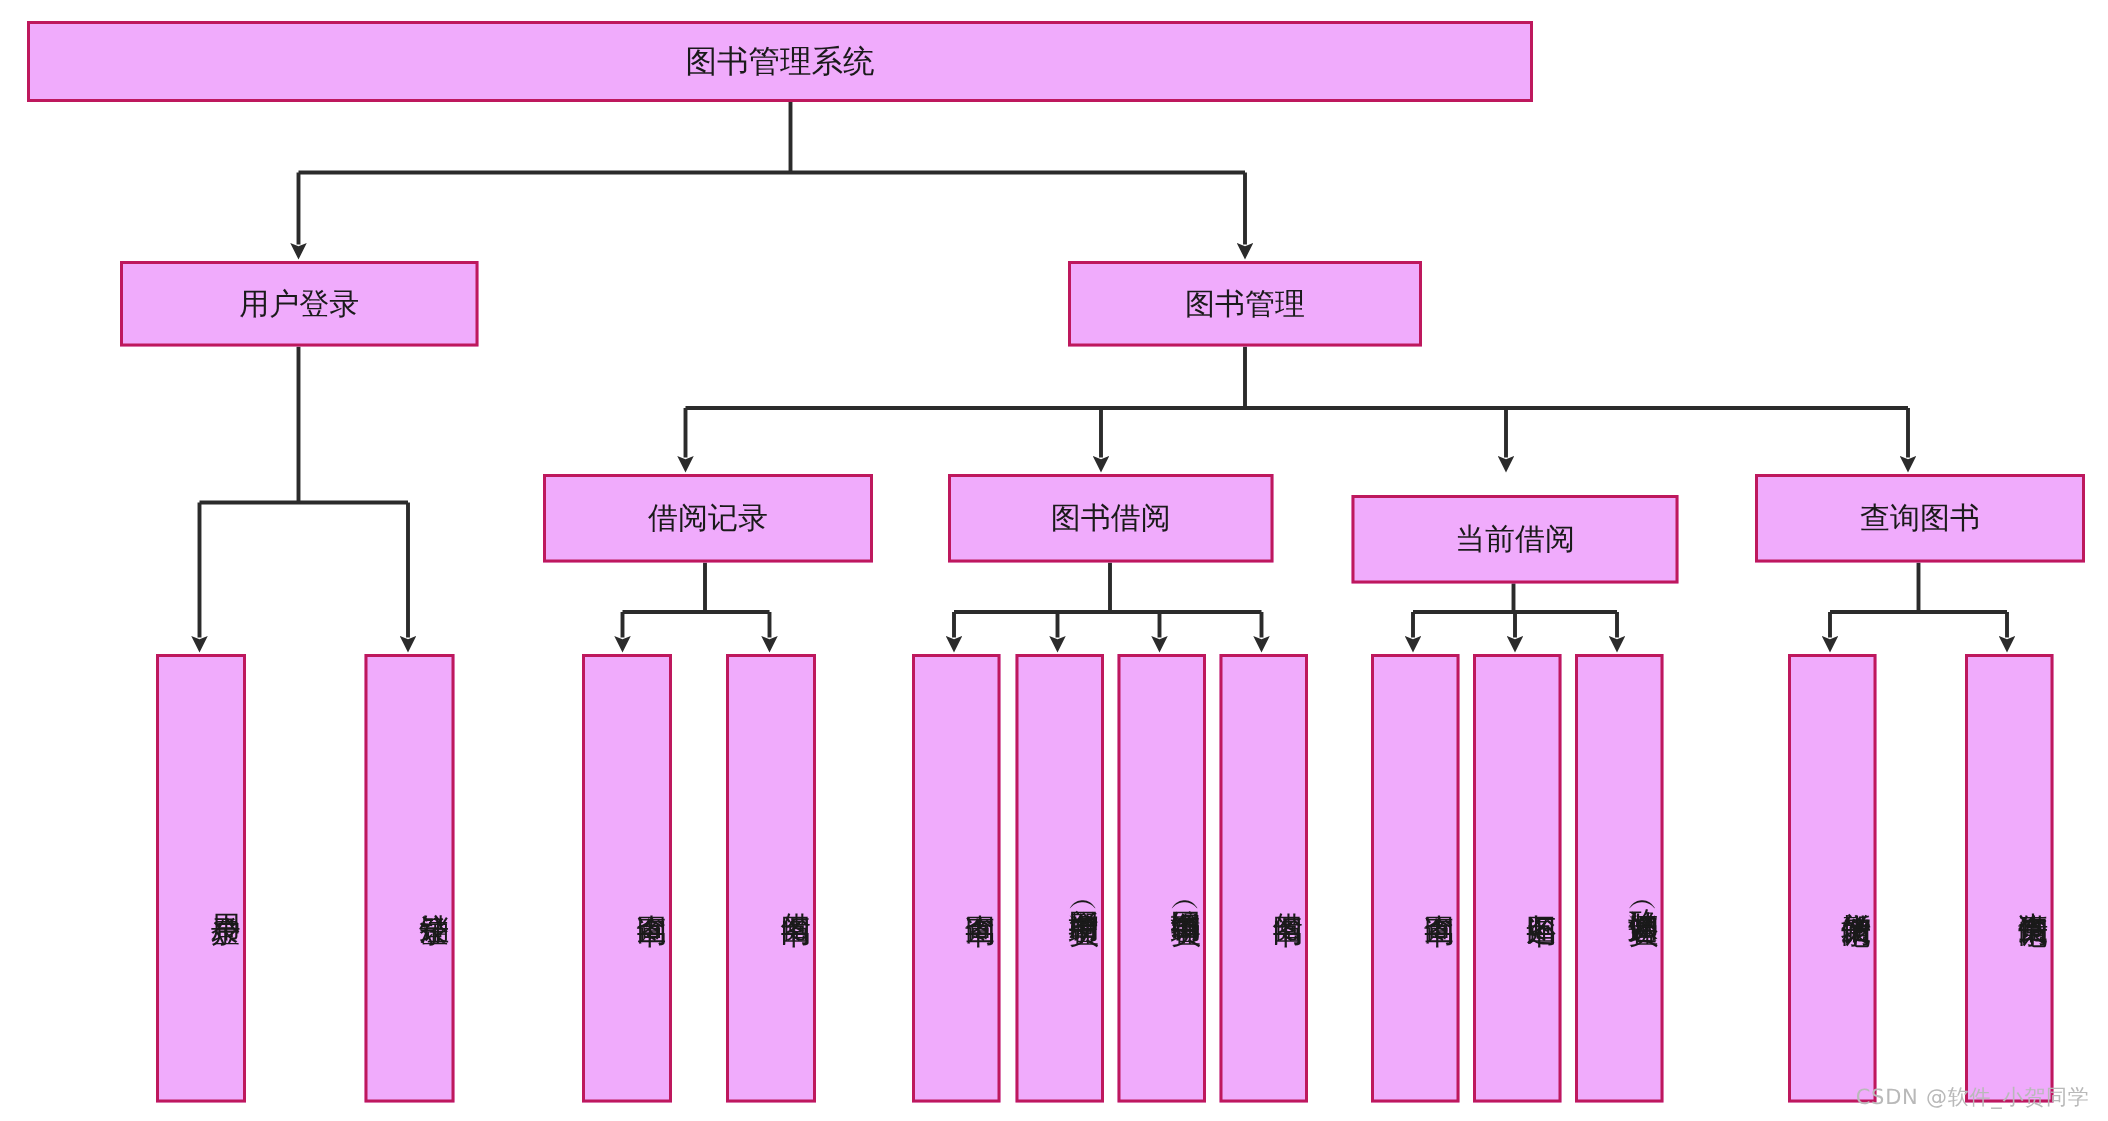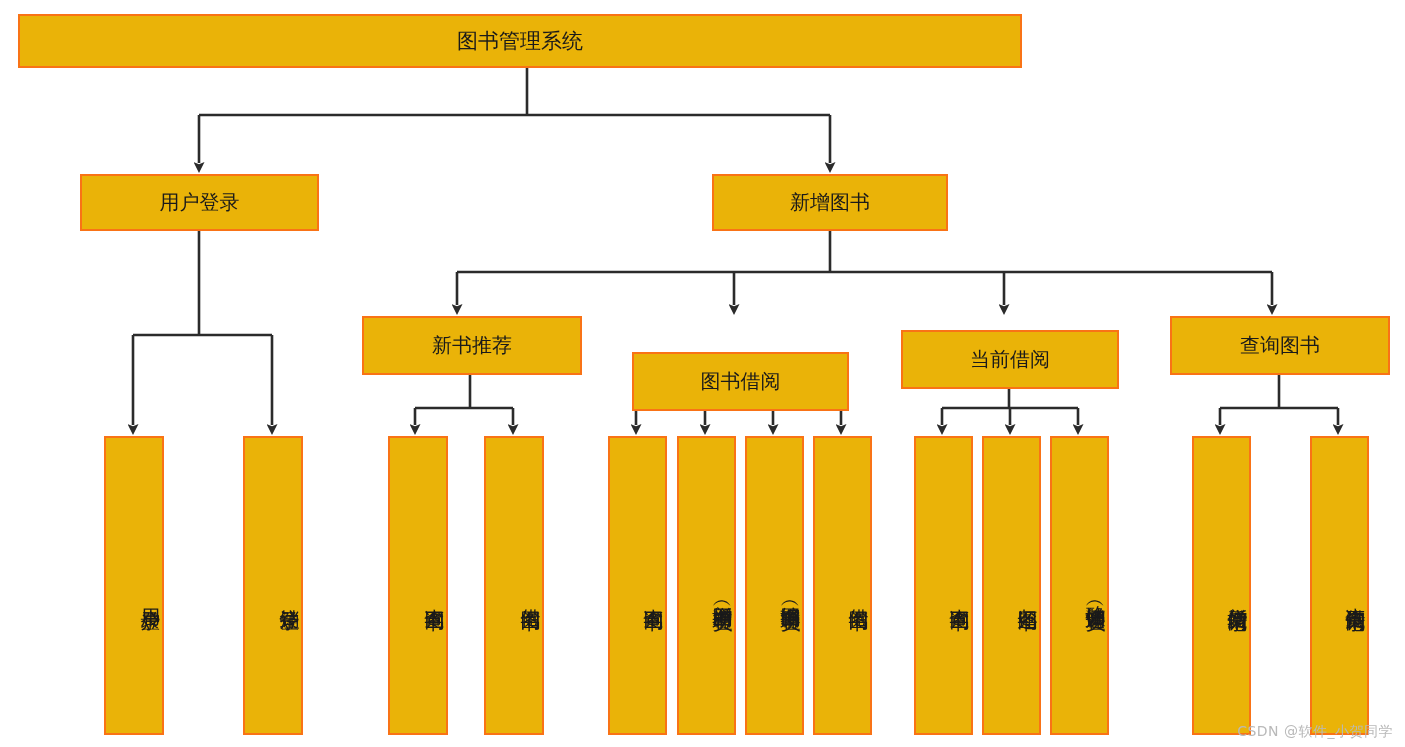--- a/index.html
+++ b/index.html
@@ -13,22 +13,22 @@
   #canvas {
     position: relative;
     width: 1405px;
     height: 747px;
     background: #ffffff;
     overflow: hidden;
   }
   .node {
     position: absolute;
     box-sizing: border-box;
-    background: #eab308;
-    border: 2px solid #f97316;
+    background: #f0abfc;
+    border: 2px solid #be185d;
     display: flex;
     align-items: center;
     justify-content: center;
     color: #1a1a1a;
   }
   .node.root {
     font-size: 21px;
   }
   .node.lvl1 {
     font-size: 20px;
@@ -117,24 +117,24 @@
         <line x1="1279" y1="375" x2="1279" y2="408" class="lk"></line>
         <line x1="1220" y1="408" x2="1338" y2="408" class="lk"></line>
         <line x1="1220" y1="408" x2="1220" y2="425" class="lk" marker-end="url(#arrow)"></line>
         <line x1="1338" y1="408" x2="1338" y2="425" class="lk" marker-end="url(#arrow)"></line>
       </g>
   </svg>
 
   <div class="node root" style="left:18px;top:14px;width:1004px;height:54px;">图书管理系统</div>
 
   <div class="node lvl1" style="left:80px;top:174px;width:239px;height:57px;">用户登录</div>
-  <div class="node lvl1" style="left:712px;top:174px;width:236px;height:57px;">新增图书</div>
+  <div class="node lvl1" style="left:712px;top:174px;width:236px;height:57px;">图书管理</div>
 
-  <div class="node lvl1" style="left:362px;top:316px;width:220px;height:59px;">新书推荐</div>
-  <div class="node lvl1" style="left:632px;top:316px;width:217px;height:59px;margin-top:36px;">图书借阅</div>
+  <div class="node lvl1" style="left:362px;top:316px;width:220px;height:59px;">借阅记录</div>
+  <div class="node lvl1" style="left:632px;top:316px;width:217px;height:59px;">图书借阅</div>
   <div class="node lvl1" style="left:901px;top:330px;width:218px;height:59px;">当前借阅</div>
   <div class="node lvl1" style="left:1170px;top:316px;width:220px;height:59px;">查询图书</div>
 
   <div id="leaf-layer">
       <div class="node leaf" style="left: 104px; top: 436px; width: 60px; height: 299px;">
         <span class="leaf-text">用户登录</span>
       </div>
       <div class="node leaf" style="left: 243px; top: 436px; width: 60px; height: 299px;">
         <span class="leaf-text">注销登录</span>
       </div>

